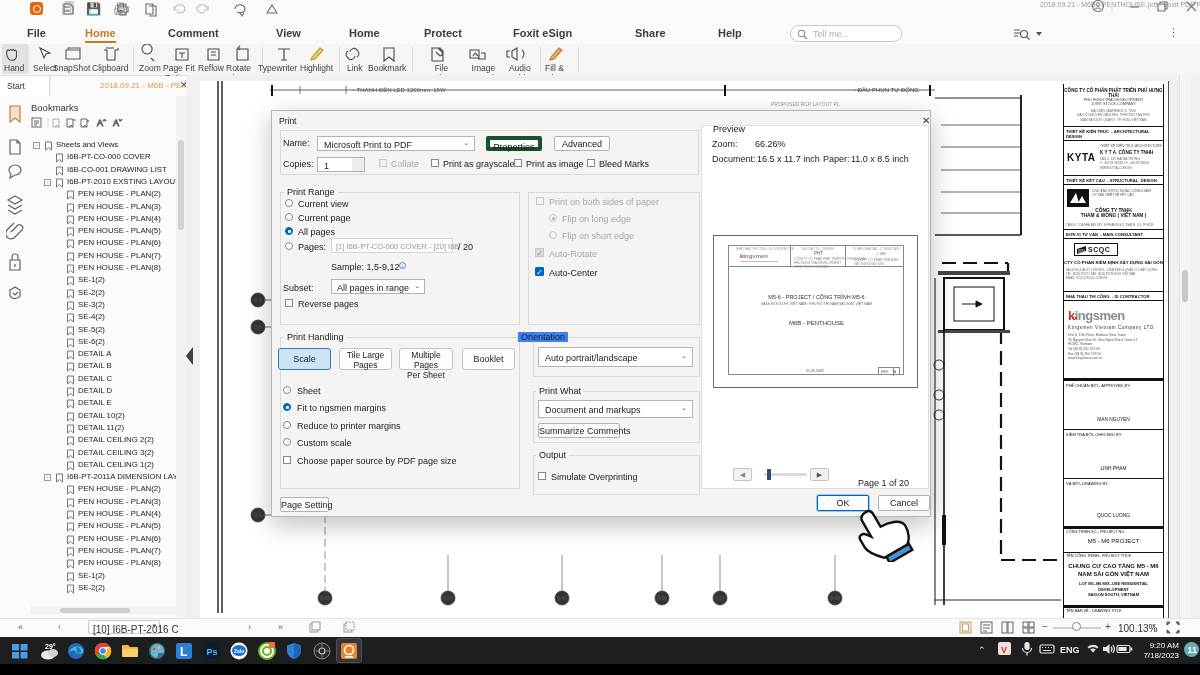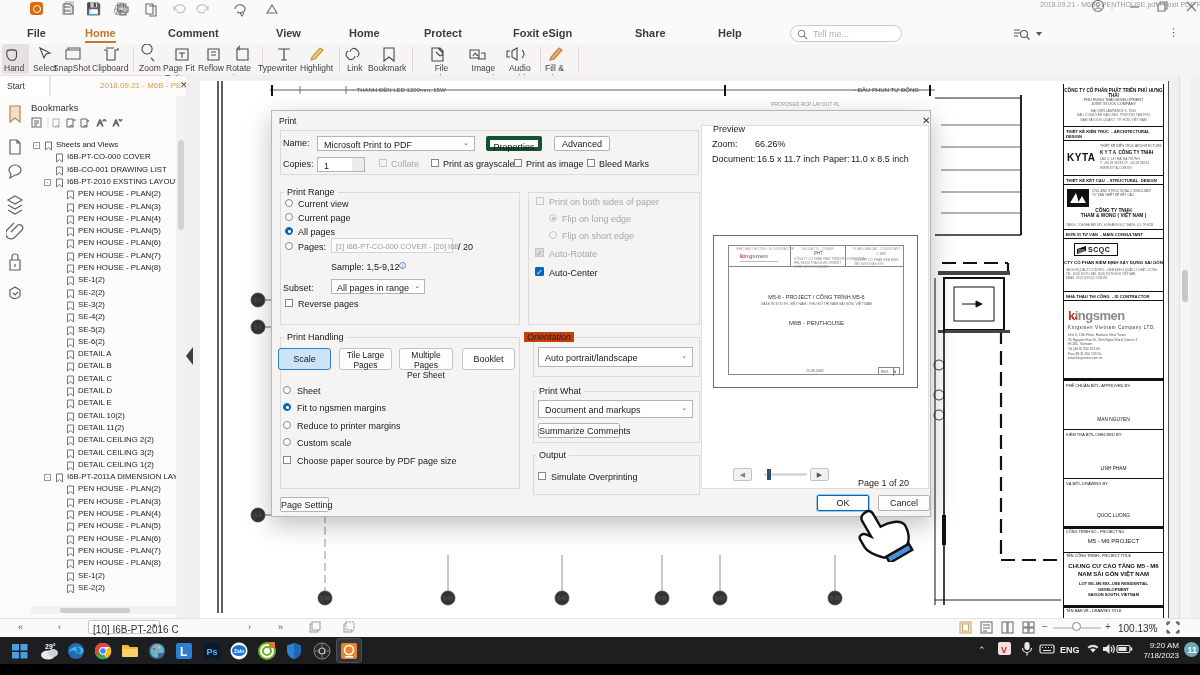--- a/index.html
+++ b/index.html
@@ -391,21 +391,21 @@
   <div class="abs" style="left:14px;top:295px;width:2.5px;height:2.5px;border-radius:50%;background:#fff;"></div>
   <span class="abs nosel" style="left:25px;top:292px;">Fit to ngsmen margins</span>
   <div class="abs" style="left:11px;top:310px;width:8px;height:8px;border:1px solid #8a8886;border-radius:50%;background:#fff;"></div>
   <span class="abs nosel" style="left:25px;top:310px;">Reduce to printer margins</span>
   <div class="abs" style="left:11px;top:327px;width:8px;height:8px;border:1px solid #8a8886;border-radius:50%;background:#fff;"></div>
   <span class="abs nosel" style="left:25px;top:327px;">Custom scale</span>
   <div class="abs" style="left:11px;top:345px;width:8px;height:8px;border:1px solid #8a8886;background:#fff;"></div>
   <span class="abs nosel" style="left:25px;top:345px;">Choose paper source by PDF page size</span>
 
   <div class="abs" style="left:261px;top:226px;width:167px;height:40px;border:1px solid #dcdad9;"></div>
-  <span class="abs nosel" style="left:252px;top:221px;background:#c2410c;padding:0 3px;font-style:italic;">Orientation</span>
+  <span class="abs nosel" style="left:246px;top:221px;background:#3b82f6;padding:0 3px;">Orientation</span>
   <div class="abs" style="left:266px;top:236px;width:155px;height:20px;background:#fff;border:1px solid #b5b3b2;">
     <span class="abs nosel" style="left:6px;top:5px;">Auto portrait/landscape</span>
     <span class="abs nosel" style="right:5px;top:4px;color:#555;font-size:7px;">⌄</span>
   </div>
 
   <div class="abs" style="left:261px;top:280px;width:167px;height:52px;border:1px solid #dcdad9;"></div>
   <span class="abs nosel" style="left:264px;top:275px;background:#f5f4f3;padding:0 3px;">Print What</span>
   <div class="abs" style="left:266px;top:289px;width:155px;height:18px;background:#fff;border:1px solid #b5b3b2;">
     <span class="abs nosel" style="left:6px;top:4px;">Document and markups</span>
     <span class="abs nosel" style="right:5px;top:3px;color:#555;font-size:7px;">⌄</span>

